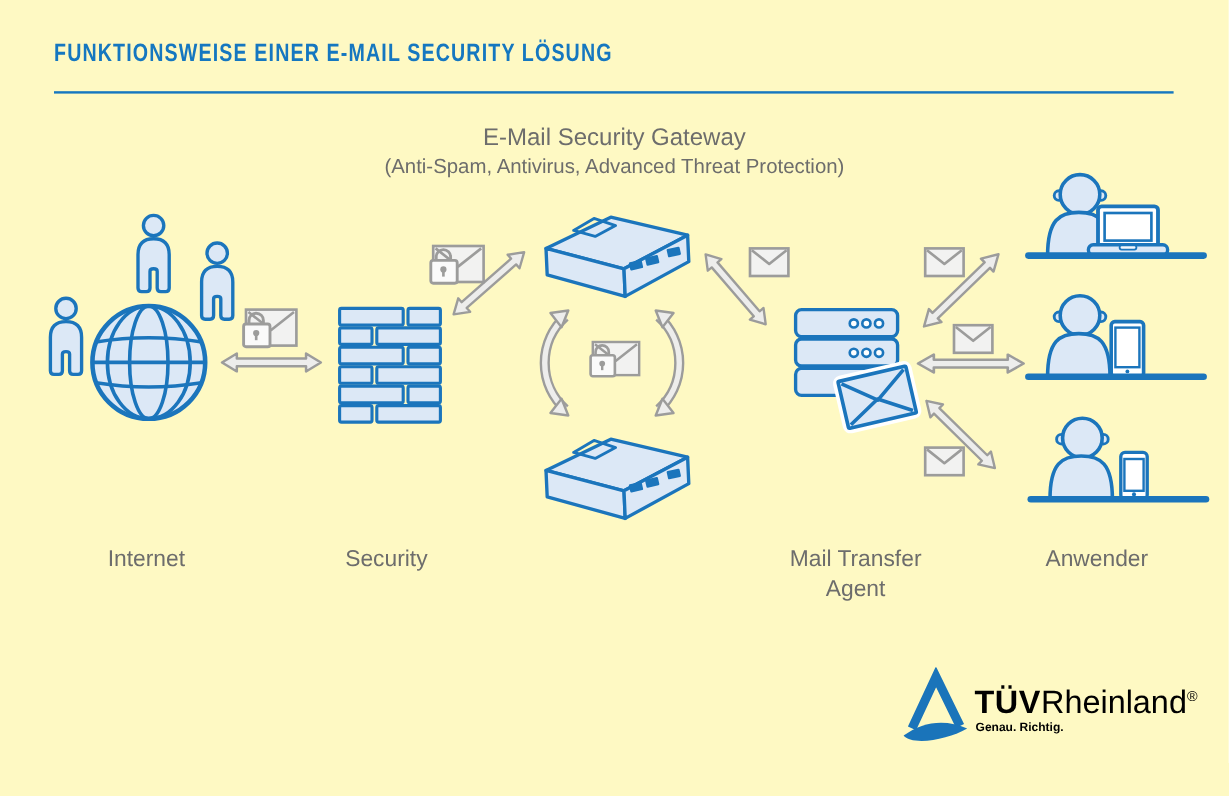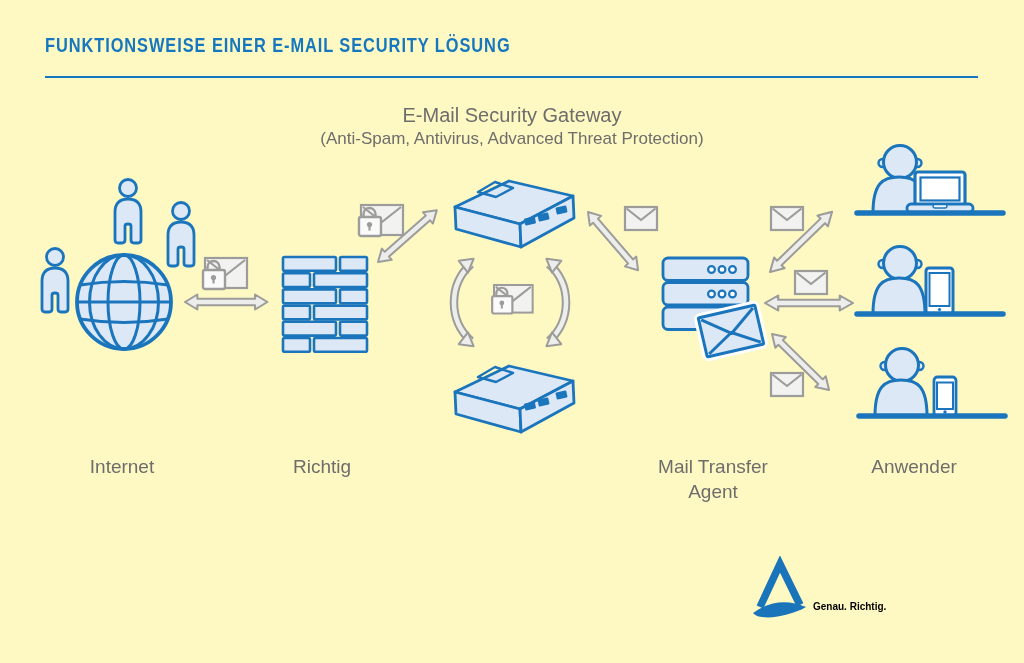--- a/index.html
+++ b/index.html
@@ -227,23 +227,24 @@
       <g transform="translate(857,416)">
         <rect x="77" y="-39" width="22" height="39" rx="3.5" fill="#ffffff" stroke="#1b75bc" stroke-width="2.8"></rect>
         <rect x="80" y="-33.5" width="16" height="26.5" fill="#ffffff" stroke="#1b75bc" stroke-width="2"></rect>
         <circle cx="88" cy="-4" r="1.7" fill="#1b75bc"></circle>
       </g>
       <path d="M859,416 H1005" stroke="#1b75bc" stroke-width="5.5" stroke-linecap="round"></path>
     </g>
   </svg>
 
   <div class="lbl internet">Internet</div>
-  <div class="lbl firewall">Richtig</div>
+  <div class="lbl firewall">Security</div>
   <div class="lbl mta">Mail Transfer Agent</div>
   <div class="lbl anwender">Anwender</div>
 
   <svg class="logo-tri" width="60" height="66" viewBox="0 0 60 66">
     <path d="M8,51 L28,8 L48,49" fill="none" stroke="#1a74ba" stroke-width="7.5" stroke-linejoin="miter"></path>
     <path d="M1,57 C17,45 36,43 54,51 C44,57 28,61 16,61.5 C9,61.5 3,60 1,57 Z" fill="#1a74ba"></path>
   </svg>
+  <div class="logo-text"><span class="b">TÜV</span><span class="r">Rheinland</span><sup>®</sup></div>
   <div class="tagline">Genau. Richtig.</div>
 
 </div>
 
 </body></html>

